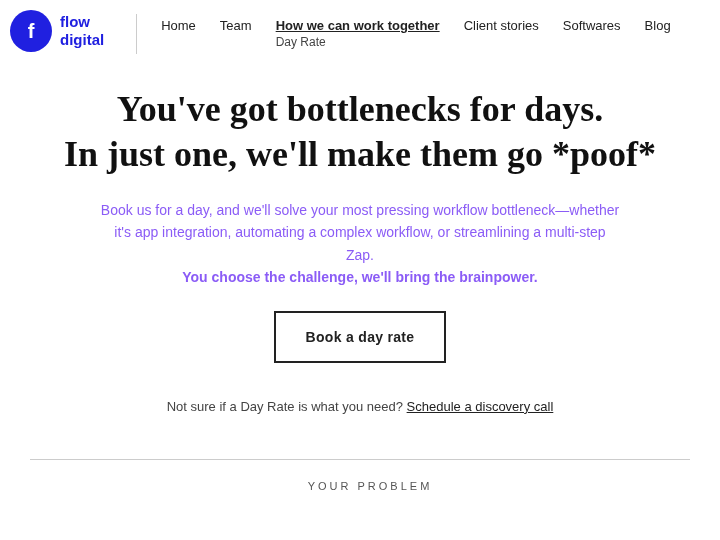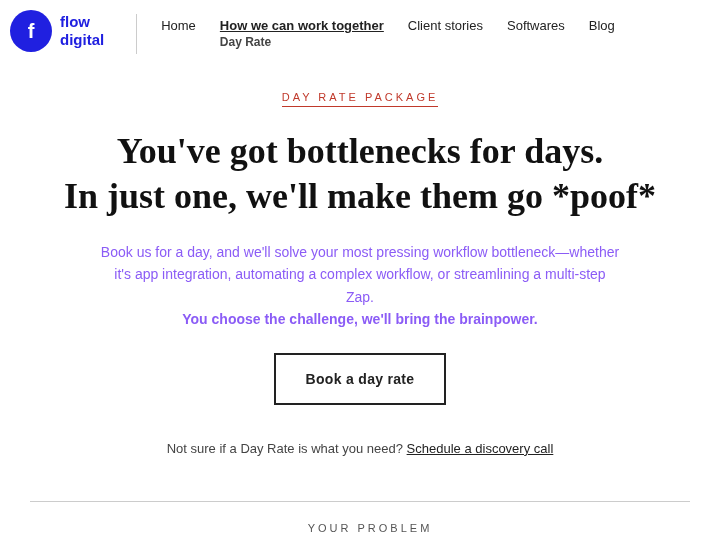--- a/index.html
+++ b/index.html
@@ -81,21 +81,21 @@
       text-decoration: none;
       display: block;
     }
 
     .nav-item.active {
       font-weight: bold;
       color: #222;
     }
 
     .nav-item.active .nav-item-sub {
-      font-weight: bold;
+      font-weight: normal;
       color: #444;
       font-size: 12px;
       display: block;
       margin-top: 2px;
     }
 
     .nav-item-sub {
       display: none;
     }
 
@@ -197,33 +197,33 @@
     <div class="logo-text">
       <span>flow</span><br>
       <span>digital</span>
     </div>
   </div>
 
   <div class="nav-divider"></div>
 
   <nav class="nav">
     <a class="nav-item">Home</a>
+    <a class="nav-item">Team</a>
     <a class="nav-item active">
       <span class="nav-item-underline">How we can work together</span>
       <span class="nav-item-sub" style="display: block;">Day Rate</span>
     </a>
     <a class="nav-item">Client stories</a>
     <a class="nav-item">Softwares</a>
     <a class="nav-item">Blog</a>
 
   </nav>
 </header>
 
 <main class="main">
-  <div class="package-label">DAY RATE PACKAGE</div>
 
   <h1 class="headline">
     <span>You've got bottlenecks for days.</span><br>
     <span>In just one, we'll make them go *poof*</span>
   </h1>
 
   <p class="subtext">
     <span>Book us for a day, and we'll solve your most pressing workflow bottleneck—whether it's app integration, automating a complex workflow, or streamlining a multi-step Zap.</span>
     <br>
     <strong>You choose the challenge, we'll bring the brainpower.</strong>

